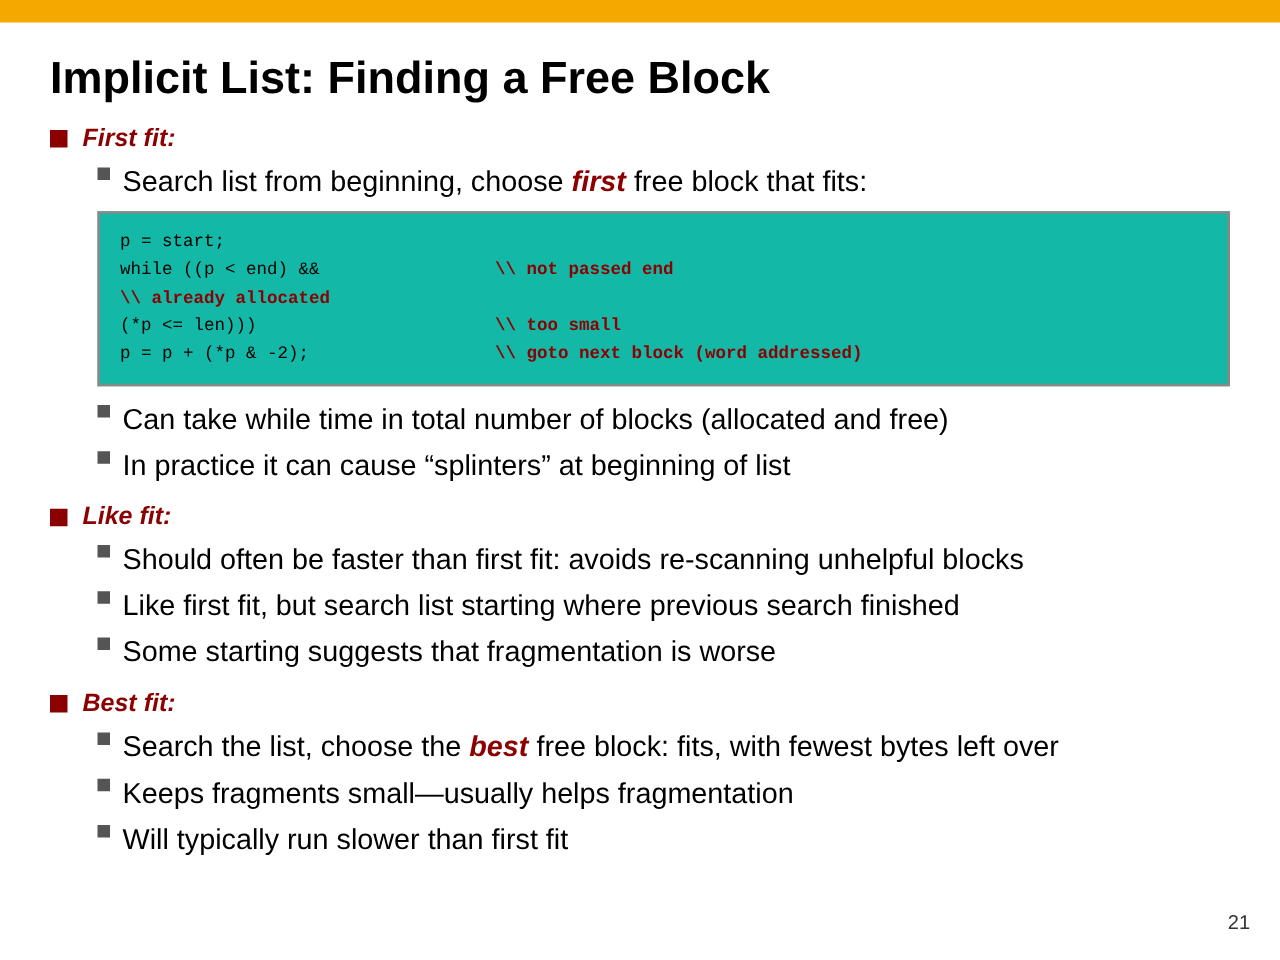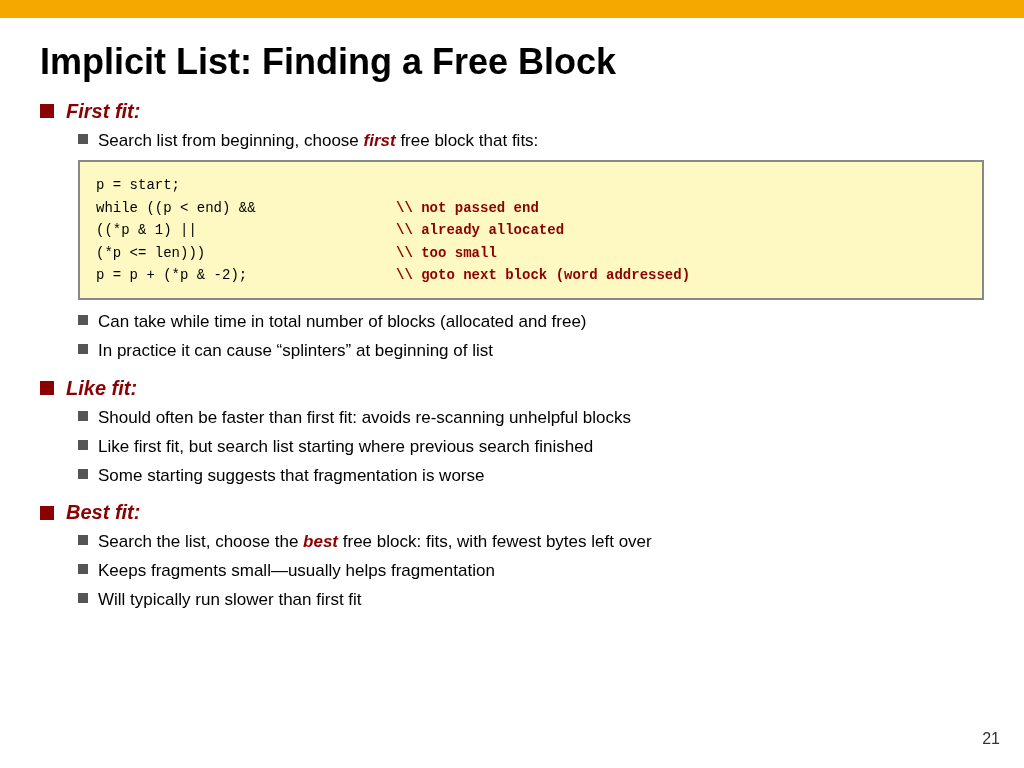--- a/index.html
+++ b/index.html
@@ -69,33 +69,33 @@
     .sub-bullet {
       width: 10px;
       height: 10px;
       background: #555555;
       margin-right: 10px;
       margin-top: 5px;
       flex-shrink: 0;
     }
 
     .sub-text {
-      font-size: 17px;
+      font-size: 23px;
       color: #000000;
       line-height: 1.4;
     }
 
     .sub-text .highlight {
       font-weight: bold;
       font-style: italic;
       color: #8B0000;
     }
 
     .code-block {
-      background: #fef9c3;
+      background: #14b8a6;
       border: 2px solid #888;
       padding: 12px 16px;
       margin: 8px 0 10px 0;
       font-family: 'Courier New', monospace;
       font-size: 14px;
       line-height: 1.6;
     }
 
     .code-line {
       display: flex;
@@ -145,21 +145,20 @@
       <div class="code-block">
         <div class="code-line">
           <span class="code-left">p = start;</span>
           <span class="code-right"></span>
         </div>
         <div class="code-line">
           <span class="code-left">while ((p &lt; end) &amp;&amp;</span>
           <span class="code-right">\\ not passed end</span>
         </div>
         <div class="code-line">
-          <span class="code-left">        ((*p &amp; 1) ||</span>
           <span class="code-right">\\ already allocated</span>
         </div>
         <div class="code-line">
           <span class="code-left">        (*p &lt;= len)))</span>
           <span class="code-right">\\ too small</span>
         </div>
         <div class="code-line">
           <span class="code-left">  p = p + (*p &amp; -2);</span>
           <span class="code-right">\\ goto next block (word addressed)</span>
         </div>

